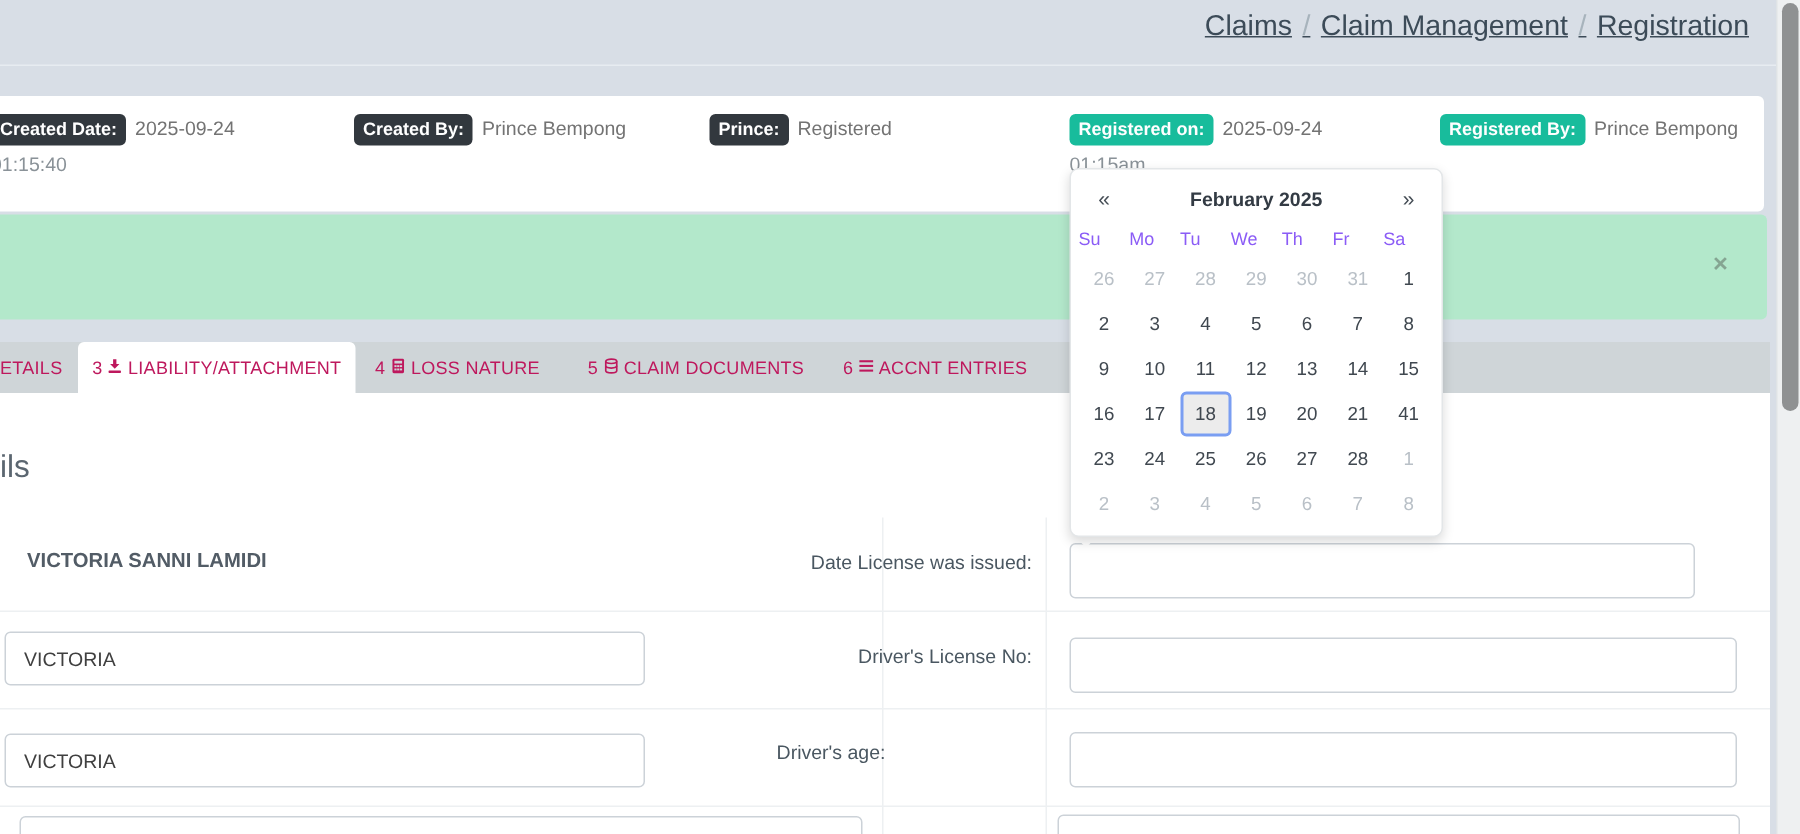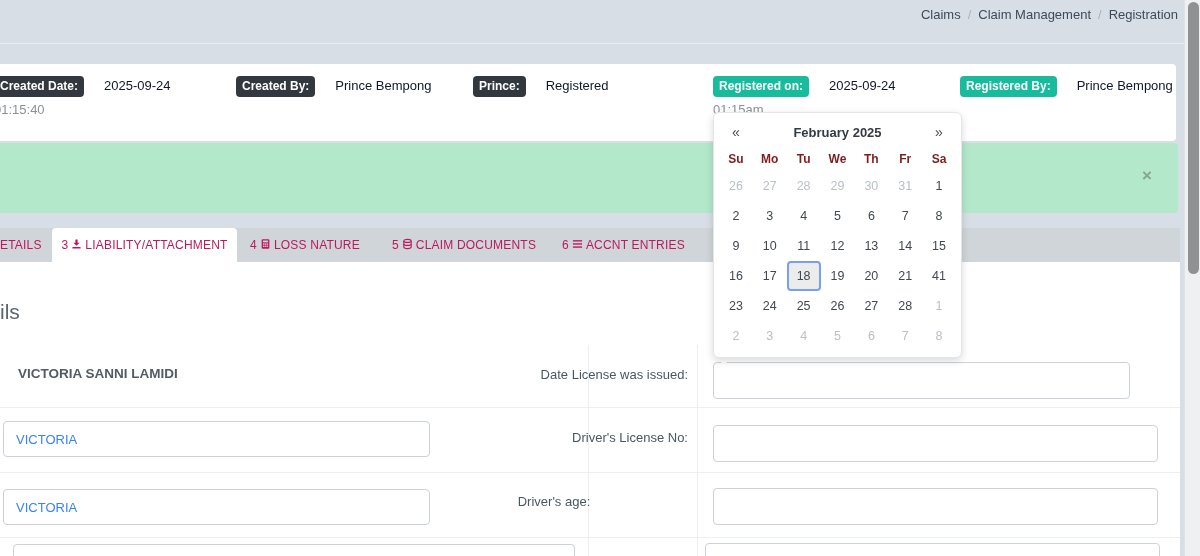--- a/index.html
+++ b/index.html
@@ -2,32 +2,32 @@
 <html><head>
 <meta charset="utf-8">
 <style>
   html,body{margin:0;padding:0;}
   .stage{position:relative;width:1200px;height:556px;overflow:hidden;
          background:#d8dee6;font-family:"Liberation Sans",sans-serif;
          color:#3e4b58;font-size:13px;}
   
   .topband{position:absolute;left:0;top:0;width:1200px;height:64px;background:#d8dee6;}
   .topband .hairline{position:absolute;left:0;top:43px;width:1200px;height:1px;background:#e7ecf1;}
-  .breadcrumb{position:absolute;top:7px;right:22px;font-size:13px;color:#3c4b58;white-space:nowrap;}
+  .breadcrumb{position:absolute;top:7px;right:34px;font-size:19px;color:#3c4b58;white-space:nowrap;text-decoration:underline;}
   .breadcrumb .bc-item{color:#3c4b58;cursor:pointer;}
   .breadcrumb .bc-sep{color:#a7b3bc;margin:0 7px;}
   
   .status-card{position:absolute;left:-20px;top:64px;width:1196px;height:77px;
                background:#fff;border-radius:4px;}
   .badge-group{position:absolute;top:76px;white-space:nowrap;line-height:17px;}
   .badge{display:inline-block;color:#fff;font-size:12px;font-weight:600;
          padding:2px 6px;border-radius:4px;}
   .badge.dark{background:#32383e;}
   .badge.teal{background:#18bc9c;}
-  .badge-val{color:#0f172a;margin-left:20px;}
+  .badge-val{color:#737373;margin-left:6px;}
   .badge-val2{color:#8a9298;margin-top:4px;}
   .g1{left:-6px;} .g2{left:236px;text-align:right;} .g3{left:473px;} .g4{left:713px;} .g5{left:960px;}
   
   .alert-success{position:absolute;left:-20px;top:143px;width:1198px;height:70px;
                  background:#b3e8cb;border-radius:4px;z-index:2;}
   .alert-close{position:absolute;right:26px;top:24px;color:#85a592;font-size:17px;
                font-weight:700;cursor:pointer;line-height:1;}
   
   .tabbar{position:absolute;left:0;top:228px;width:1180px;height:34px;background:#cfd5d8;z-index:2;}
   .tab{position:absolute;top:0;height:34px;line-height:34px;font-size:12px;color:#be185d;
@@ -41,42 +41,42 @@
   
   .content{position:absolute;left:0;top:262px;width:1180px;height:294px;background:#fff;z-index:1;}
   .section-heading{position:absolute;left:0;top:300px;font-size:21px;color:#5b6670;z-index:3;}
   .vline{position:absolute;top:345px;height:211px;width:1px;background:#edf0f2;z-index:3;}
   .vl1{left:588px;} .vl2{left:697px;}
   .hline{position:absolute;left:0;width:1180px;height:1px;background:#edf0f2;z-index:3;}
   .hl1{top:407px;} .hl2{top:472px;} .hl3{top:537px;}
   .insured-name{position:absolute;left:18px;top:366px;font-weight:700;font-size:13.5px;
                 color:#525c66;z-index:3;}
   .txt-input{position:absolute;border:1px solid #ccd2d8;border-radius:4px;background:#fff;
-             font-family:"Liberation Sans",sans-serif;font-size:13px;color:#3b82f6;
+             font-family:"Liberation Sans",sans-serif;font-size:13px;color:#404040;
              padding:0 12px;box-sizing:border-box;outline:none;z-index:3;}
   .in-first{left:3px;top:421px;width:427px;height:36px;}
   .in-other{left:3px;top:489px;width:427px;height:36px;}
   .in-date{left:713px;top:362px;width:417px;height:37px;}
   .in-license{left:713px;top:425px;width:445px;height:37px;}
   .in-age{left:713px;top:488px;width:445px;height:37px;}
   .in-bottom-left{left:13px;top:544px;width:562px;height:36px;}
   .in-bottom-right{left:705px;top:543px;width:455px;height:37px;}
   .form-label{position:absolute;width:268px;left:420px;text-align:right;color:#4a5761;
               font-size:13px;z-index:3;}
   .lb-date{top:367px;text-align:right;} .lb-license{top:430px;} .lb-age{top:494px;text-align:center;}
   
   .calendar{position:absolute;left:713px;top:112px;width:249px;height:246px;background:#fff;
             border:1px solid #e3e6e8;border-radius:6px;box-shadow:0 3px 8px rgba(0,0,0,.15);
             box-sizing:border-box;padding:4px 5px;z-index:5;}
   .cal-header{display:grid;grid-template-columns:34px 1fr 34px;height:30px;align-items:center;}
   .cal-nav{text-align:center;color:#454d55;font-size:14px;cursor:pointer;}
   .cal-title{text-align:center;font-weight:700;font-size:13px;color:#333b44;}
   .cal-dow-row,.cal-grid{display:grid;grid-template-columns:repeat(7,1fr);}
-  .cal-dow{height:24px;line-height:24px;text-align:center;font-weight:700;
-           font-size:12px;color:#7f1d1d;}
+  .cal-dow{height:24px;line-height:24px;font-weight:400;
+           font-size:12px;color:#8b5cf6;}
   .cal-day{height:30px;display:flex;align-items:center;justify-content:center;
            font-size:12.5px;color:#404850;cursor:pointer;box-sizing:border-box;border-radius:4px;}
   .cal-day.muted{color:#b9c0c7;}
   .cal-day.selected{background:#ececec;border:2px solid #7a9ef2;}
   .cal-caret{position:absolute;left:719px;top:353px;width:10px;height:10px;background:#fff;
              transform:rotate(45deg);z-index:4;}
   
   .scroll-track{position:absolute;left:1184px;top:0;width:16px;height:556px;background:#eef0f1;
                 border-left:1px solid #dfe3e6;box-sizing:border-box;z-index:10;}
   .scroll-thumb{position:absolute;left:2.5px;top:2px;width:11px;height:272px;background:#8f9192;

